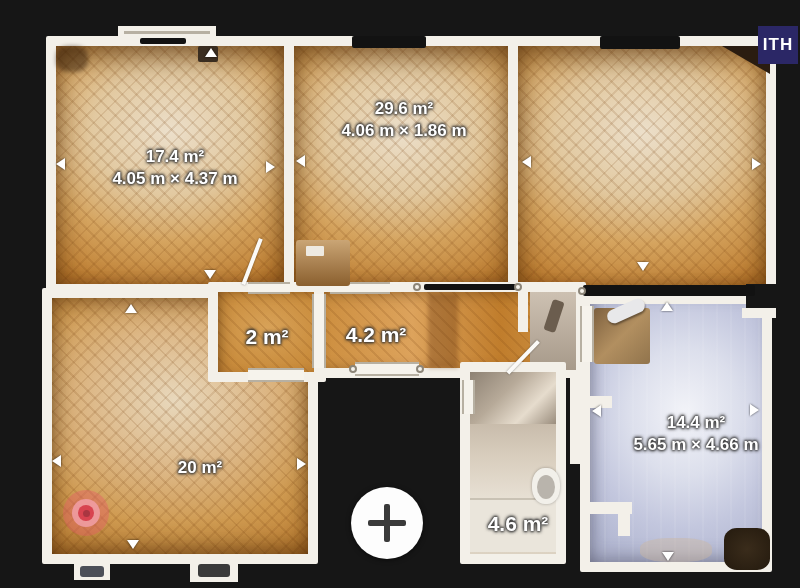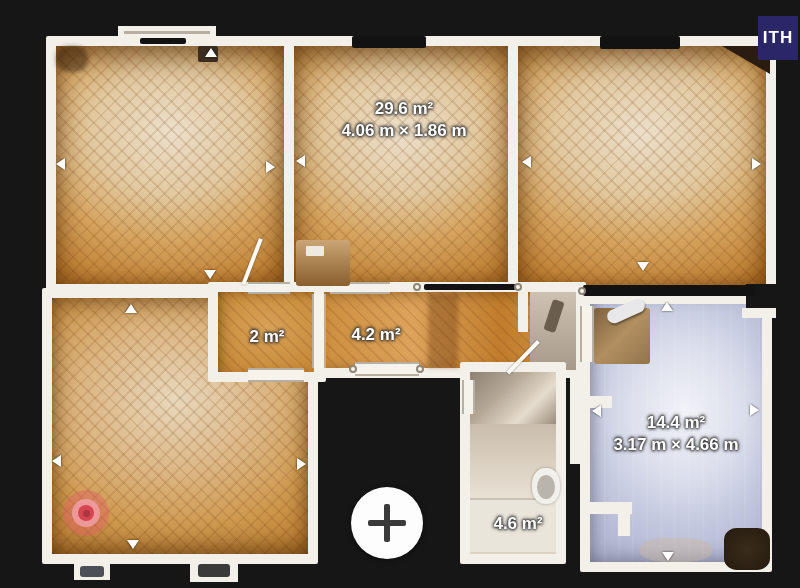--- a/index.html
+++ b/index.html
@@ -27,37 +27,37 @@
   
   .arr{position:absolute;width:0;height:0;filter:drop-shadow(0 0 1px rgba(0,0,0,.7));}
   .arr.l{border-top:6px solid transparent;border-bottom:6px solid transparent;border-right:9px solid #fff;}
   .arr.r{border-top:6px solid transparent;border-bottom:6px solid transparent;border-left:9px solid #fff;}
   .arr.u{border-left:6px solid transparent;border-right:6px solid transparent;border-bottom:9px solid #fff;}
   .arr.d{border-left:6px solid transparent;border-right:6px solid transparent;border-top:9px solid #fff;}
   
   .label{position:absolute;transform:translate(-50%,-50%);text-align:center;color:#fff;
          font-weight:700;font-size:17px;line-height:22px;white-space:nowrap;
          text-shadow:0 0 2px rgba(60,60,60,.95),0 0 4px rgba(60,60,60,.8),0 1px 3px rgba(40,40,40,.9),0 -1px 3px rgba(40,40,40,.9);}
-  .label.small{font-size:17px;line-height:18px;}
+  .label.small{font-size:21px;line-height:18px;}
   
   .zoom-btn{position:absolute;left:351px;top:487px;width:72px;height:72px;border-radius:50%;
             background:#fdfdfd;border:none;box-shadow:0 1px 5px rgba(0,0,0,.55);cursor:pointer;}
   .zoom-btn .bar{position:absolute;background:#3a3a3a;border-radius:2px;}
   .zoom-btn .bar.h{left:17px;top:33px;width:38px;height:6px;}
   .zoom-btn .bar.v{left:33px;top:17px;width:6px;height:38px;}
   
   .marker{position:absolute;left:63px;top:490px;width:46px;height:46px;border-radius:50%;
           background:rgba(228,92,102,.42);display:flex;align-items:center;justify-content:center;}
   .marker .mid{width:28px;height:28px;border-radius:50%;background:rgba(240,157,164,.88);
                display:flex;align-items:center;justify-content:center;}
   .marker .core{width:16px;height:16px;border-radius:50%;background:#d84450;
                 display:flex;align-items:center;justify-content:center;}
   .marker .ctr{width:7px;height:7px;border-radius:50%;background:#a93641;}
   
-  .logo{position:absolute;top:16px;right:0;display:flex;align-items:stretch;height:44px;}
+  .logo{position:absolute;top:26px;right:0;display:flex;align-items:stretch;height:38px;}
   .logo-mono{width:40px;background:#2b2766;color:#ffffff;display:flex;align-items:center;justify-content:center;
              font-size:17px;font-weight:700;letter-spacing:1px;margin-right:2px;}
   .logo-brand{background:#ffffff;color:#272264;padding:3px 9px;display:flex;flex-direction:column;
               align-items:center;justify-content:center;}
   .logo-brand .name{font-family:"Liberation Serif",serif;font-weight:700;font-size:20px;letter-spacing:2px;line-height:21px;}
   .logo-brand .sub{font-size:6.8px;letter-spacing:1.9px;font-weight:700;line-height:9px;}
 </style>
 </head>
 <body>
 
@@ -162,40 +162,45 @@
   <div class="arr d" style="left:637px;top:262px;"></div>
   <div class="arr l" style="left:52px;top:455px;"></div>
   <div class="arr r" style="left:297px;top:458px;"></div>
   <div class="arr d" style="left:127px;top:540px;"></div>
   <div class="arr u" style="left:125px;top:304px;"></div>
   <div class="arr l" style="left:592px;top:405px;"></div>
   <div class="arr r" style="left:750px;top:404px;"></div>
   <div class="arr u" style="left:661px;top:302px;"></div>
   <div class="arr d" style="left:662px;top:552px;"></div>
 
+  <div class="label" style="left:175px;top:168px;">
+    <div>17.4 m²</div>
+    <div>4.05 m × 4.37 m</div>
+  </div>
   <div class="label" style="left:404px;top:120px;">
     <div>29.6 m²</div>
     <div>4.06 m × 1.86 m</div>
   </div>
   <div class="label" style="left:650px;top:166px;">
   </div>
   <div class="label small" style="left:267px;top:337px;">
     <div>2 m²</div>
   </div>
   <div class="label small" style="left:376px;top:335px;">
     <div>4.2 m²</div>
   </div>
   <div class="label" style="left:200px;top:468px;">
+    <div>20 m²</div>
   </div>
   <div class="label small" style="left:518px;top:524px;">
     <div>4.6 m²</div>
   </div>
-  <div class="label" style="left:676px;top:434px;text-align:center;">
+  <div class="label" style="left:696px;top:434px;text-align:center;">
     <div>14.4 m²</div>
-    <div>3.17 m × 4.66 m</div>
+    <div>5.65 m × 4.66 m</div>
   </div>
 
   <div class="marker">
     <div class="mid">
       <div class="core">
         <div class="ctr"></div>
       </div>
     </div>
   </div>
 

